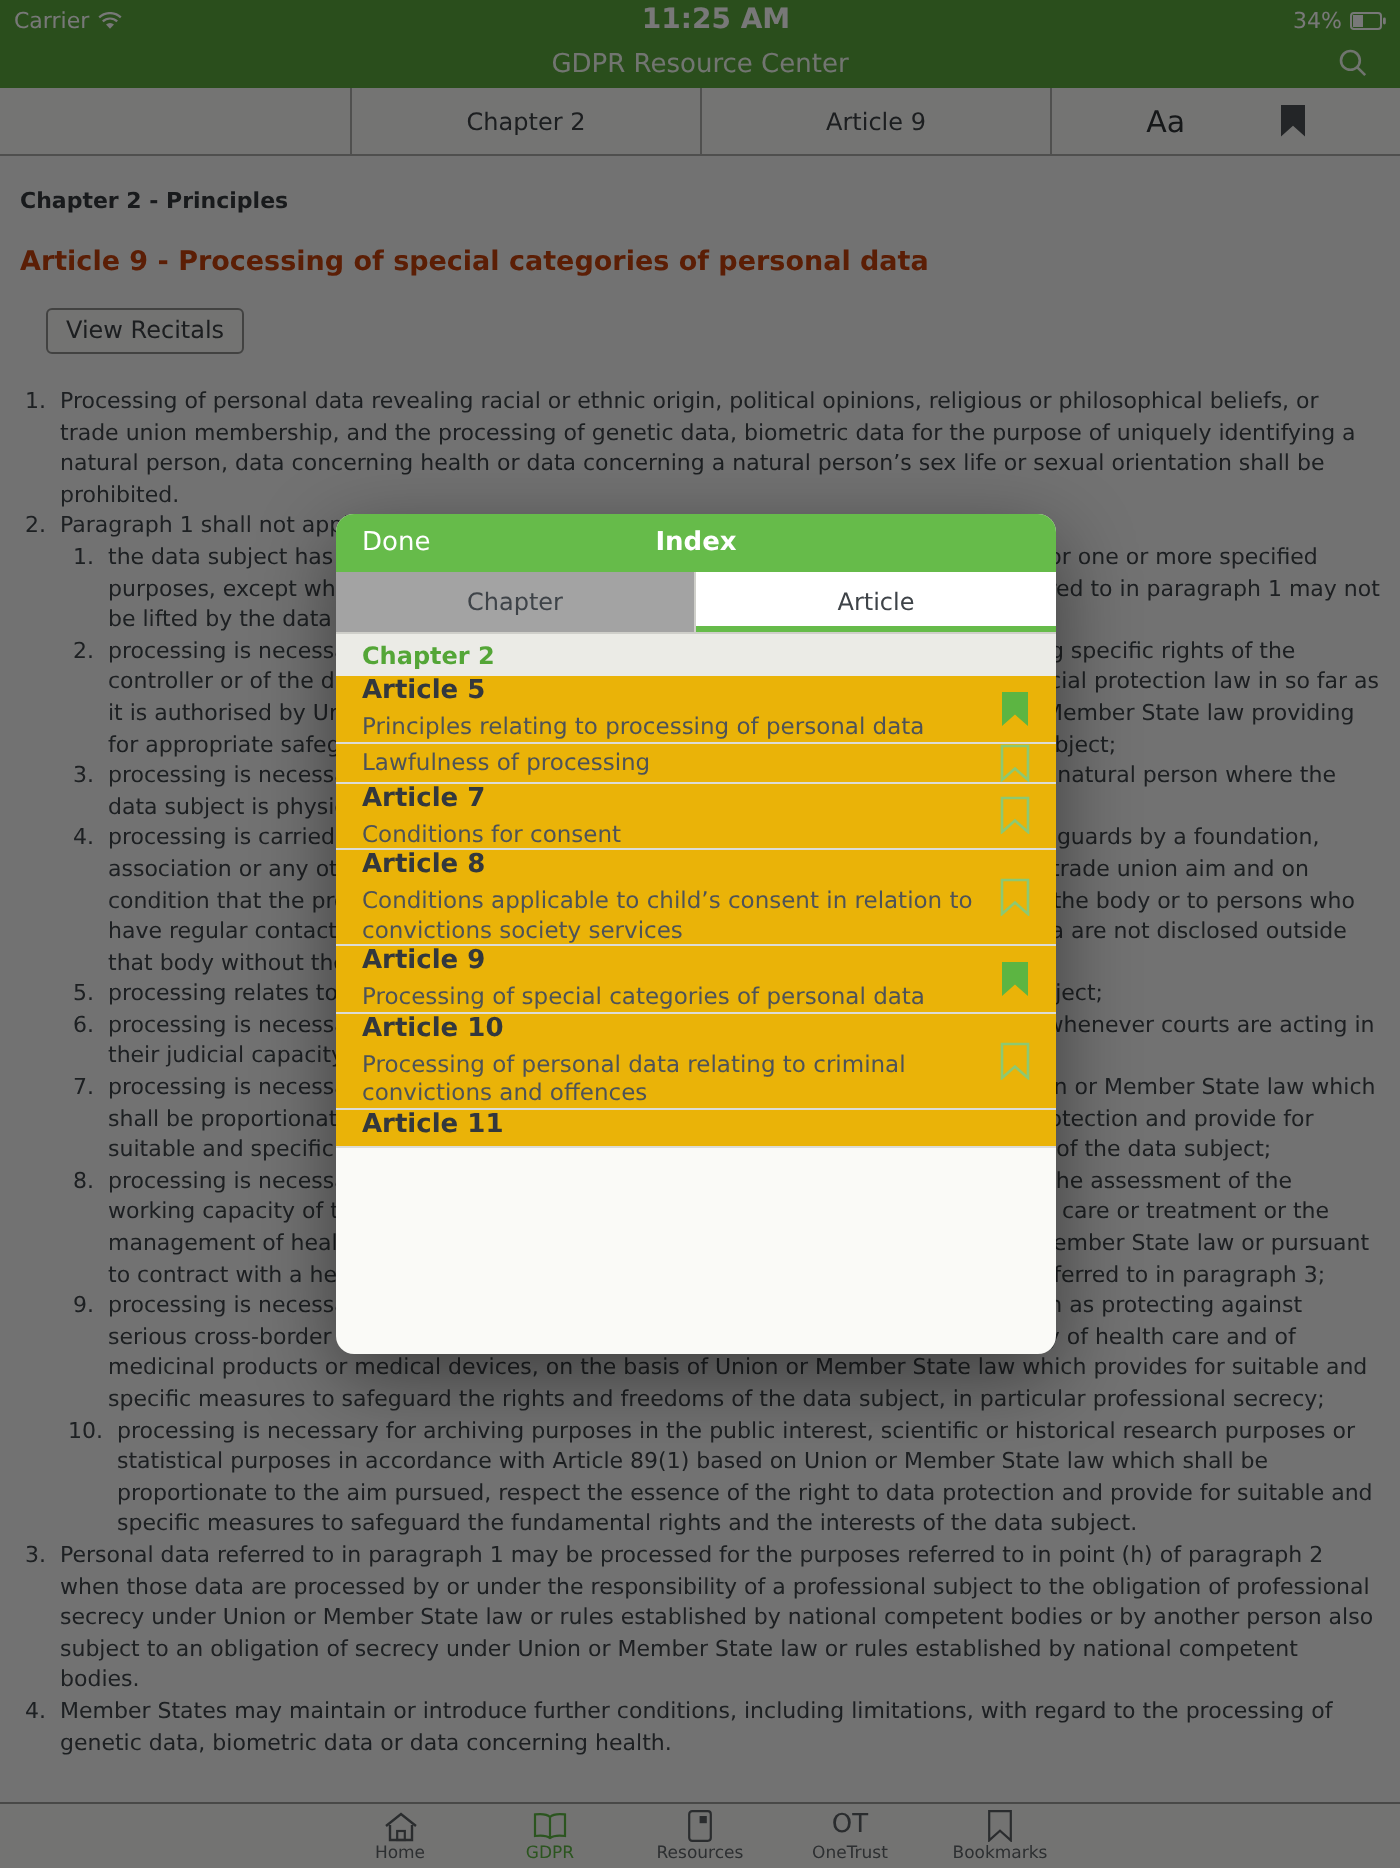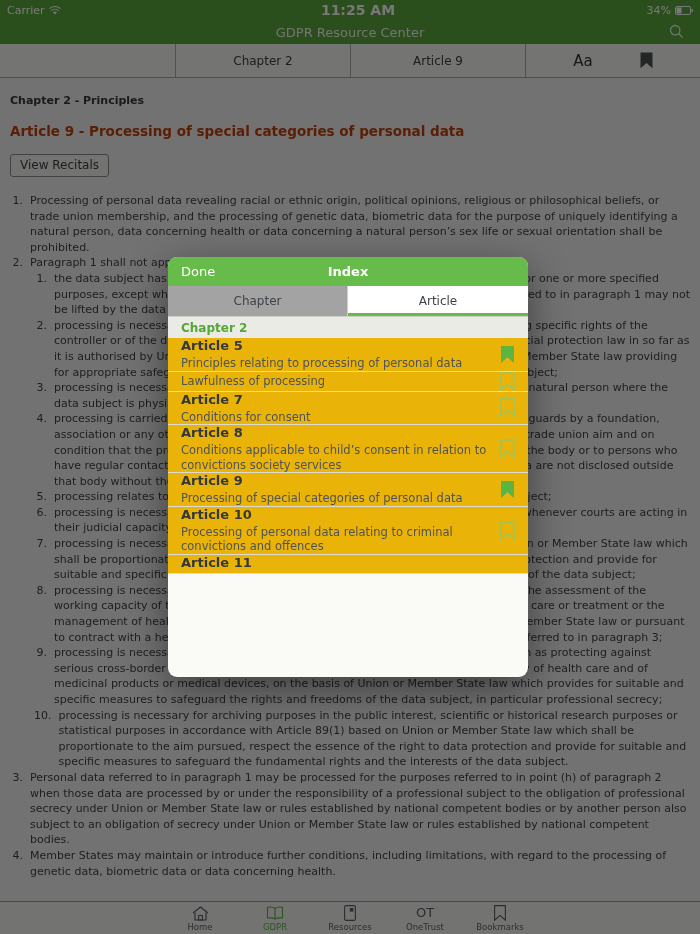--- a/index.html
+++ b/index.html
@@ -37,21 +37,21 @@
   .tb-cell:first-child { border-left:none; }
   .tb-cell-last { justify-content:space-evenly; }
   .tb-aa { font-size:15px; color:#2f3337; }
   
   .content { padding:16px 8px 0 10px; }
   .chapter-heading { font-size:11px; font-weight:700; color:#33383c; }
   .article-heading { font-size:13.5px; font-weight:700; color:#c2410c; margin-top:16px; }
   .recitals-btn {
     display:inline-block; margin-top:15px; padding:3px 9px 4px 9px;
     border:1px solid #8d8d8b; border-radius:3px; background:#f4f4f2;
-    font-size:12px; color:#3d4145; cursor:pointer;
+    font-size:12px; color:#3d4145; cursor:pointer;margin-left:13px;
   }
   .body-text { margin-top:16px; font-size:11px; line-height:15.6px; color:#3f444a; }
   .pl-item { display:flex; align-items:flex-start; }
   .pl-num { flex:0 0 20px; text-align:right; padding-right:7px; }
   .pl-body { flex:1; min-width:0; }
   .pl-children { margin-left:4px; }
   
   .tabbar {
     position:absolute; left:0; right:0; bottom:0; height:33px;
     background:#f4f4f2; border-top:1px solid #9a9a98;

